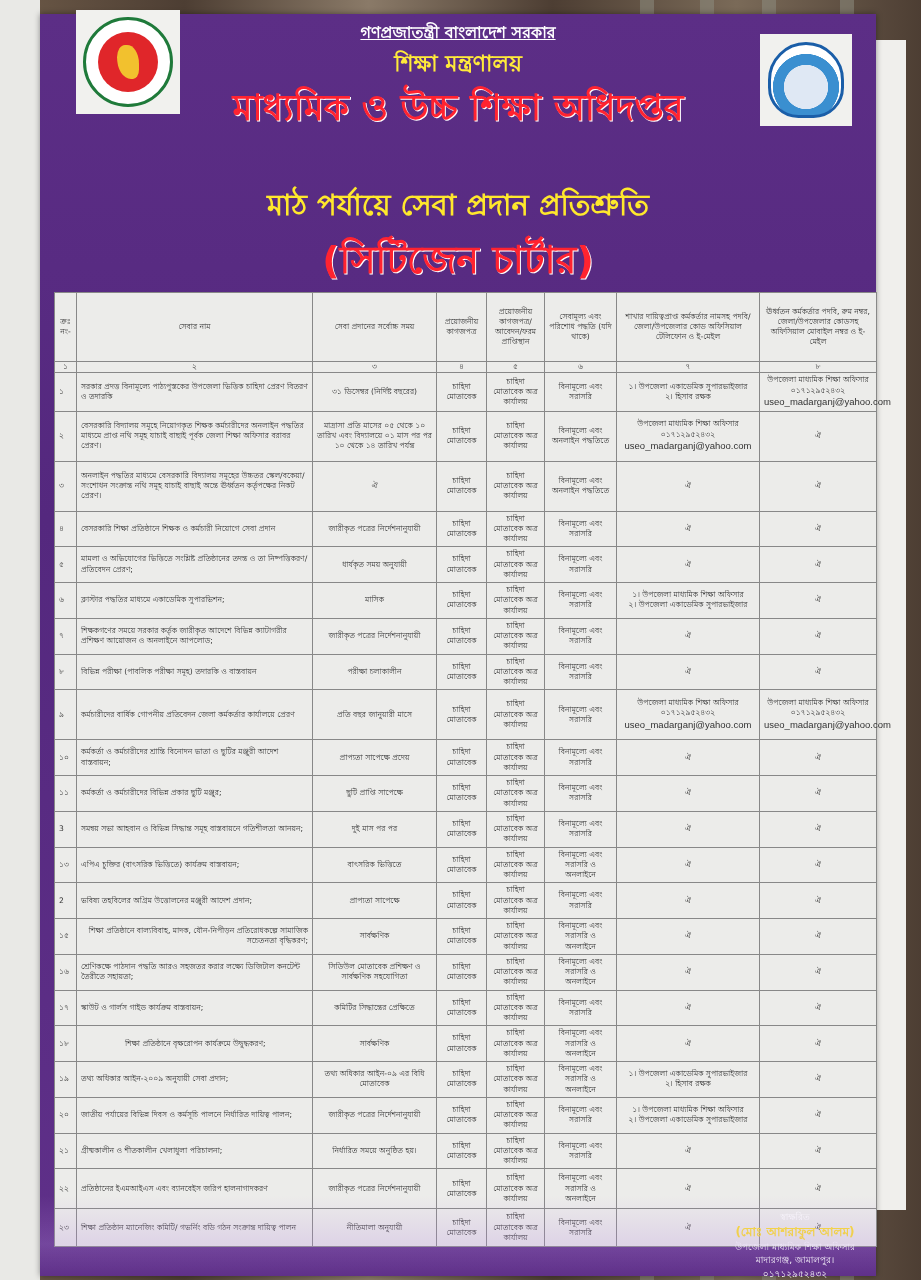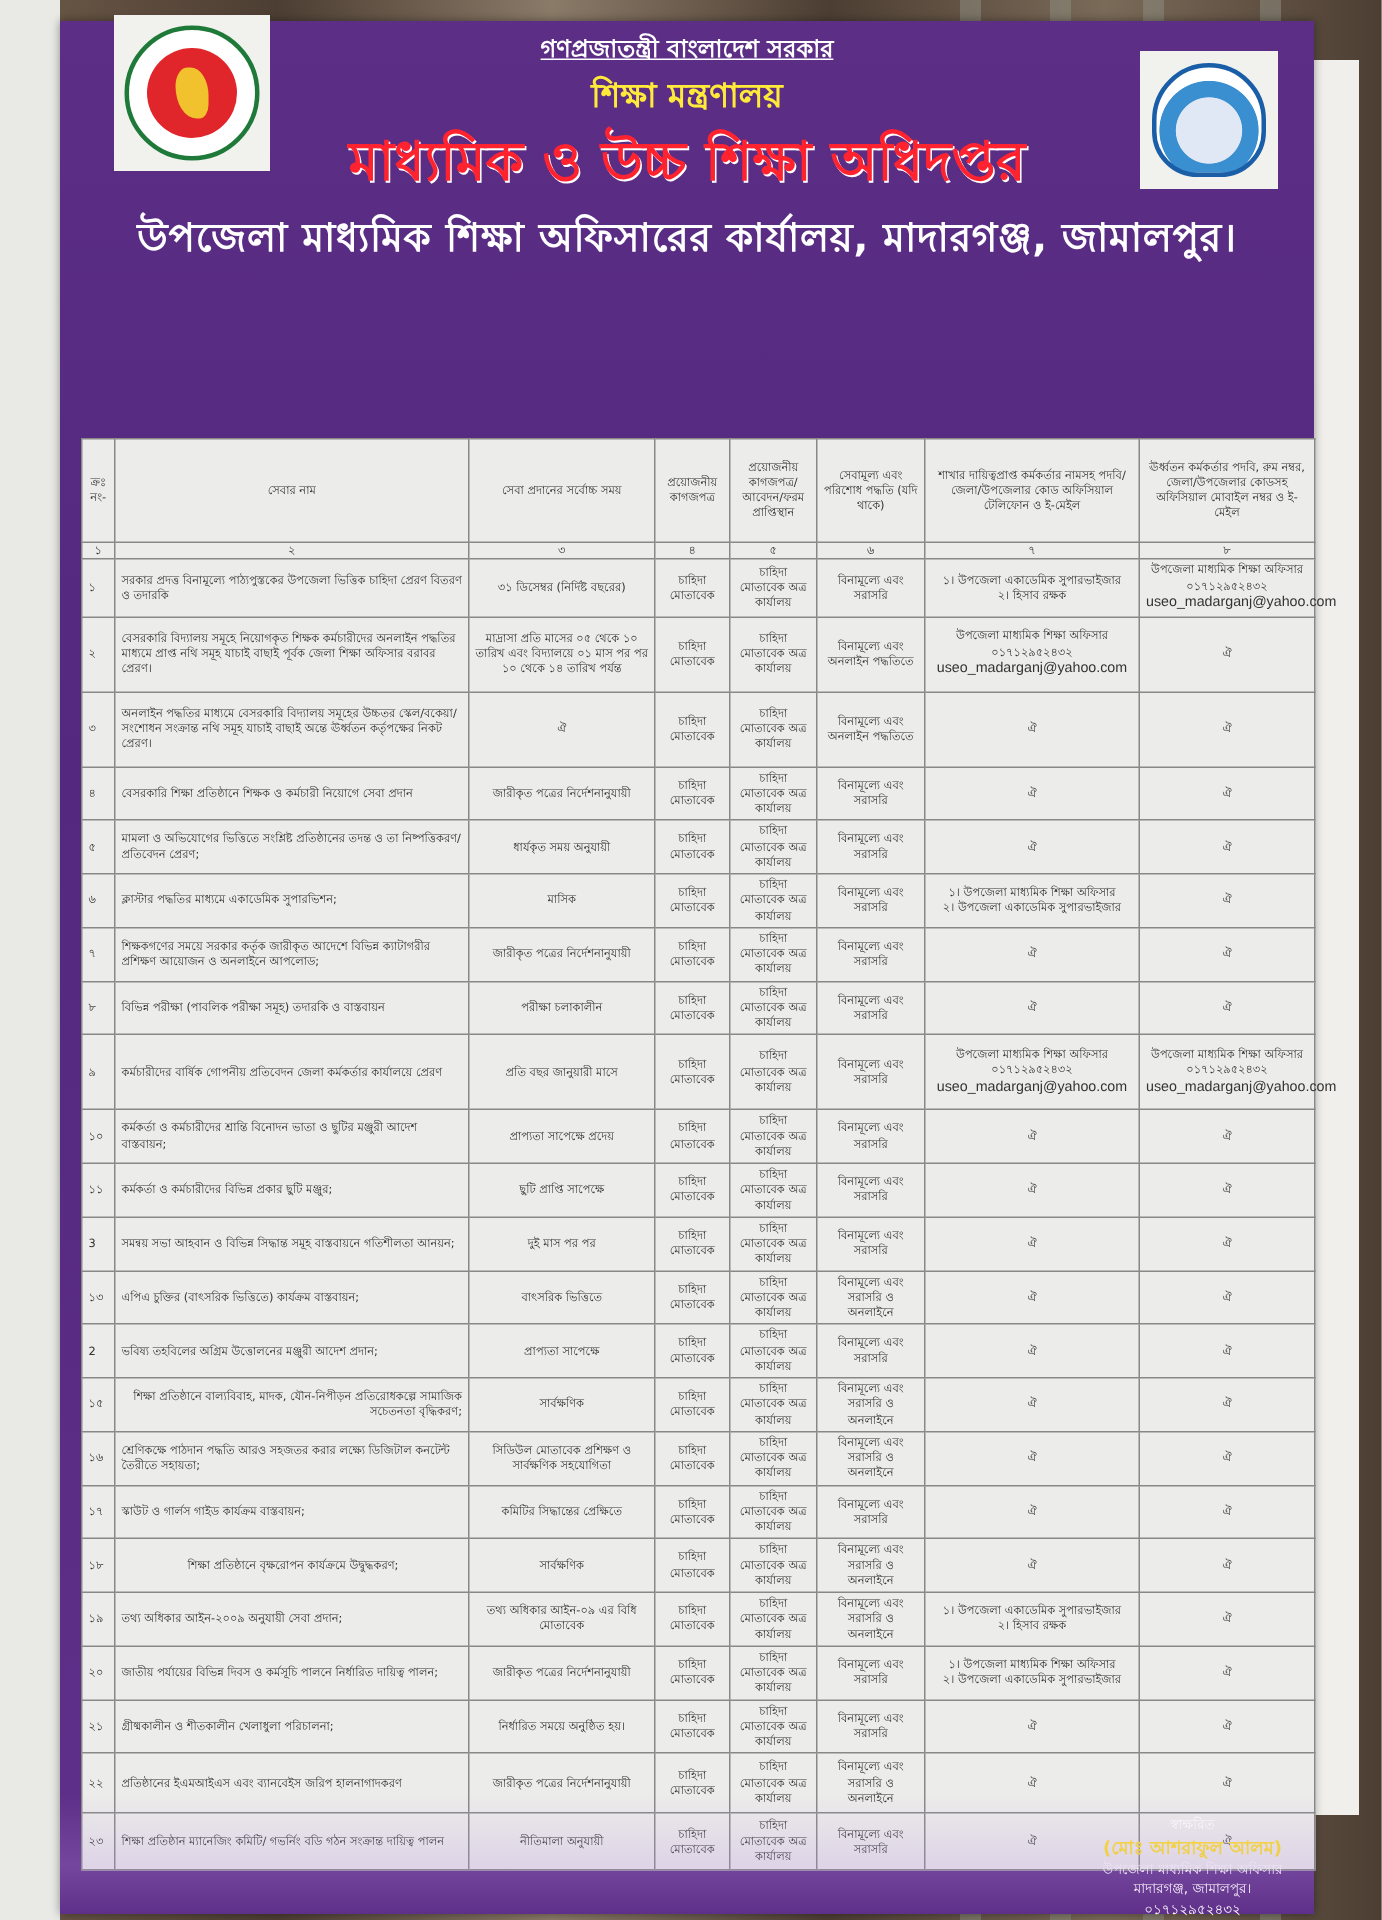--- a/index.html
+++ b/index.html
@@ -52,21 +52,22 @@
       </div>
     </div>
   </div>
   <div class="logo-right">
     <div class="crest"></div>
   </div>
 
   <div class="hdr h-govt">গণপ্রজাতন্ত্রী বাংলাদেশ সরকার</div>
   <div class="hdr h-ministry">শিক্ষা মন্ত্রণালয়</div>
   <div class="hdr h-dept">মাধ্যমিক ও উচ্চ শিক্ষা অধিদপ্তর</div>
-  <div class="hdr h-office">উপজেলা মাধ্যমিক শিক্ষা অফিসারের কার্যালয়, মাদারগঞ্জ, জামালপুর।</div>
+  <div class="hdr h-promise">মাঠ পর্যায়ে সেবা প্রদান প্রতিশ্রুতি</div>
+  <div class="hdr h-charter">(সিটিজেন চার্টার)</div>
 
   <table class="charter">
     <colgroup>
       <col style="width:22px">
         <col style="width:236px">
         <col style="width:124px">
         <col style="width:50px">
       <col style="width:58px">
         <col style="width:72px">
         <col style="width:143px">

